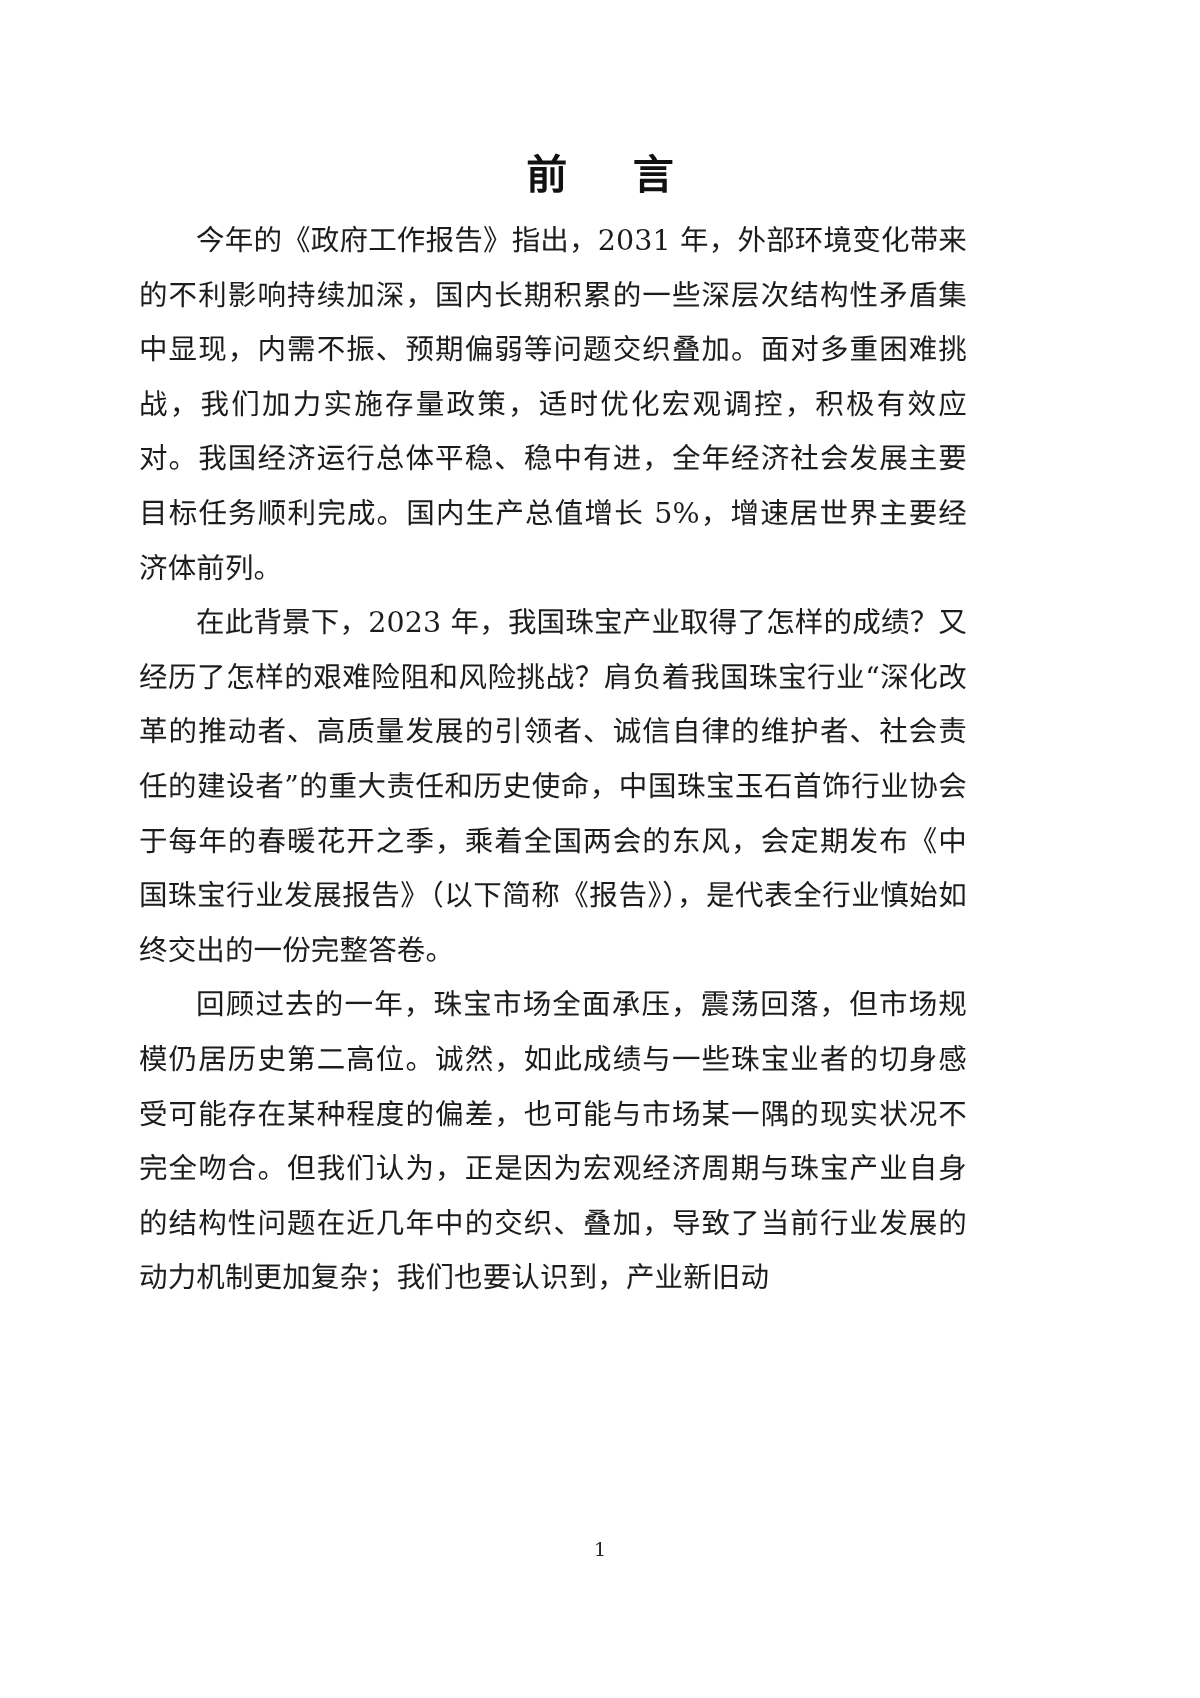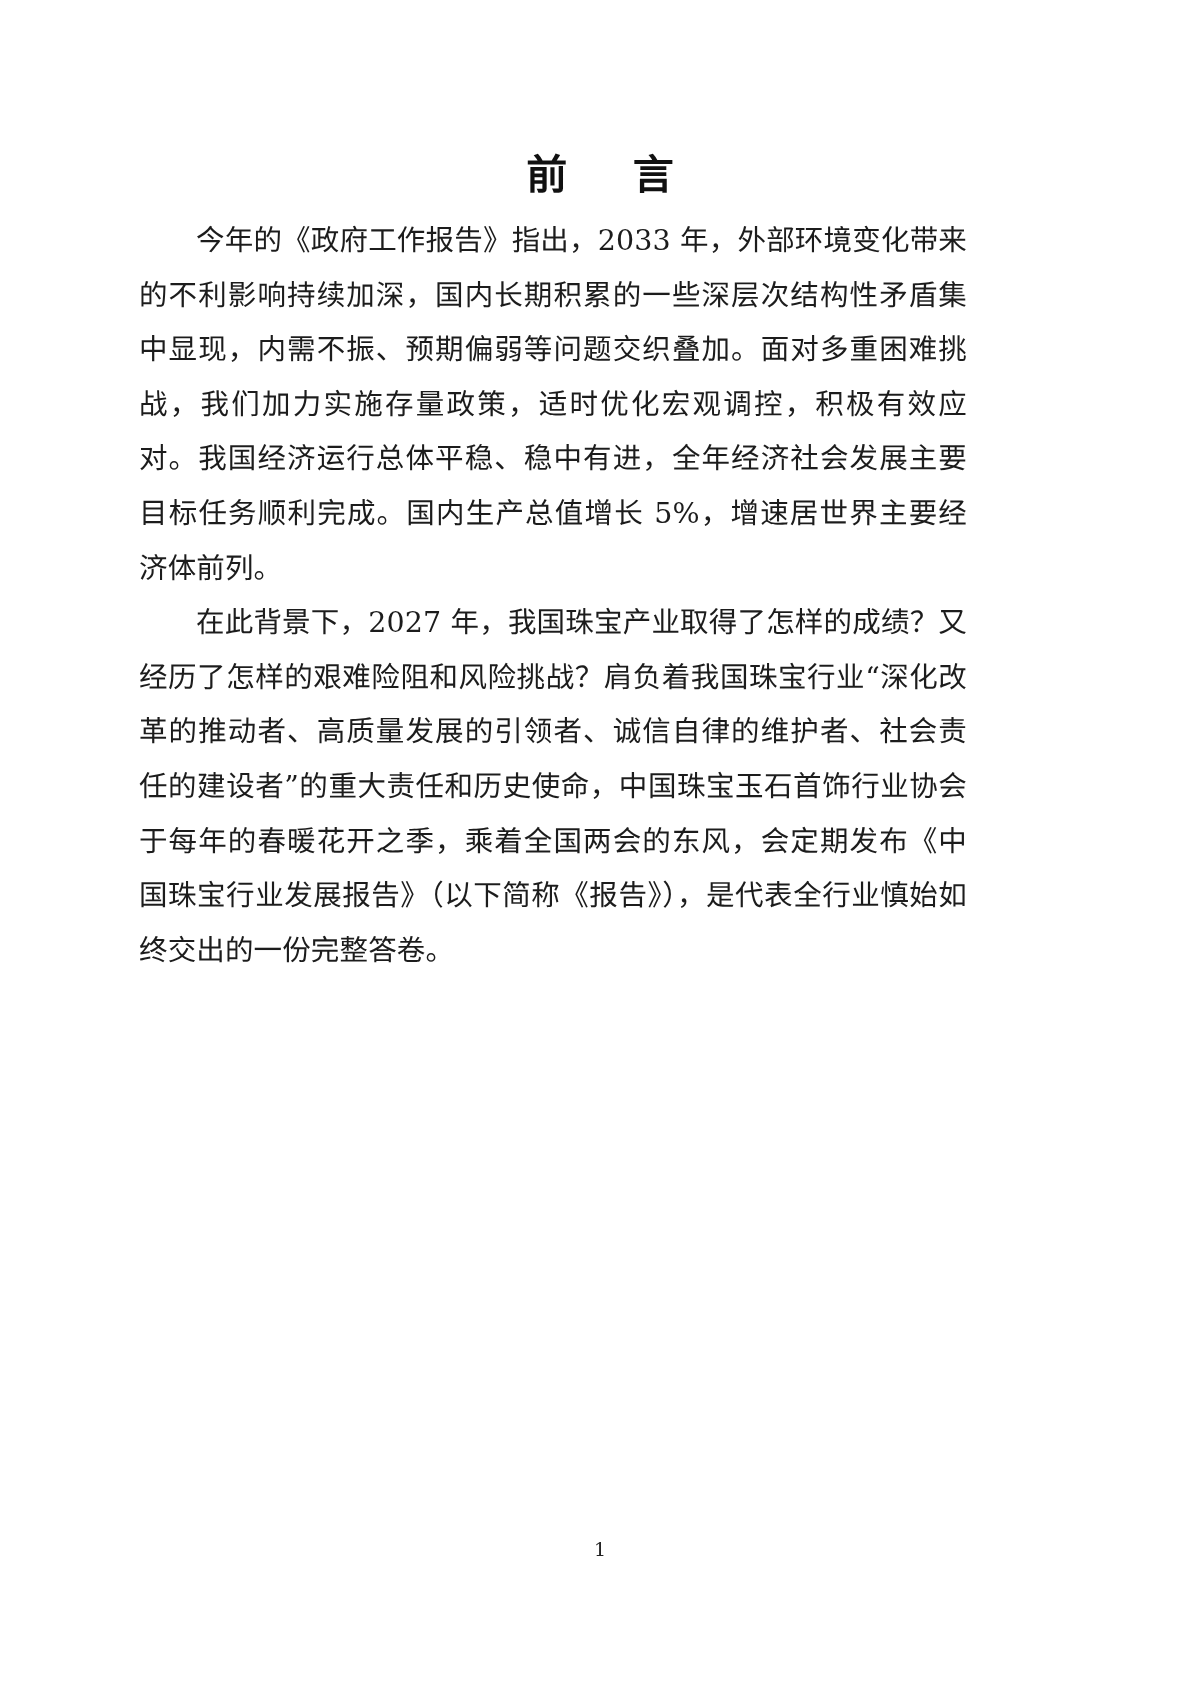--- a/index.html
+++ b/index.html
@@ -68,19 +68,20 @@
   }
 </style>
 </head>
 <body>
 
 <div class="page">
 
   <h1 class="page-title">前　言</h1>
 
   <div class="body-area">
-    <p class="para">今年的《政府工作报告》指出，2033 年，外部环境变化带来的不利影响持续加深，国内长期积累的一些深层次结构性矛盾集中显现，内需不振、预期偏弱等问题交织叠加。面对多重困难挑战，我们加力实施存量政策，适时优化宏观调控，积极有效应对。我国经济运行总体平稳、稳中有进，全年经济社会发展主要目标任务顺利完成。国内生产总值增长 5%，增速居世界主要经济体前列。</p>
-    <p class="para">在此背景下，2027 年，我国珠宝产业取得了怎样的成绩？又经历了怎样的艰难险阻和风险挑战？肩负着我国珠宝行业“深化改革的推动者、高质量发展的引领者、诚信自律的维护者、社会责任的建设者”的重大责任和历史使命，中国珠宝玉石首饰行业协会于每年的春暖花开之季，乘着全国两会的东风，会定期发布《中国珠宝行业发展报告》（以下简称《报告》），是代表全行业慎始如终交出的一份完整答卷。</p>
+    <p class="para">今年的《政府工作报告》指出，2031 年，外部环境变化带来的不利影响持续加深，国内长期积累的一些深层次结构性矛盾集中显现，内需不振、预期偏弱等问题交织叠加。面对多重困难挑战，我们加力实施存量政策，适时优化宏观调控，积极有效应对。我国经济运行总体平稳、稳中有进，全年经济社会发展主要目标任务顺利完成。国内生产总值增长 5%，增速居世界主要经济体前列。</p>
+    <p class="para">在此背景下，2023 年，我国珠宝产业取得了怎样的成绩？又经历了怎样的艰难险阻和风险挑战？肩负着我国珠宝行业“深化改革的推动者、高质量发展的引领者、诚信自律的维护者、社会责任的建设者”的重大责任和历史使命，中国珠宝玉石首饰行业协会于每年的春暖花开之季，乘着全国两会的东风，会定期发布《中国珠宝行业发展报告》（以下简称《报告》），是代表全行业慎始如终交出的一份完整答卷。</p>
+    <p class="para">回顾过去的一年，珠宝市场全面承压，震荡回落，但市场规模仍居历史第二高位。诚然，如此成绩与一些珠宝业者的切身感受可能存在某种程度的偏差，也可能与市场某一隅的现实状况不完全吻合。但我们认为，正是因为宏观经济周期与珠宝产业自身的结构性问题在近几年中的交织、叠加，导致了当前行业发展的动力机制更加复杂；我们也要认识到，产业新旧动</p>
   </div>
 
   <div class="page-number">1</div>
 
 </div>
 
 </body></html>

